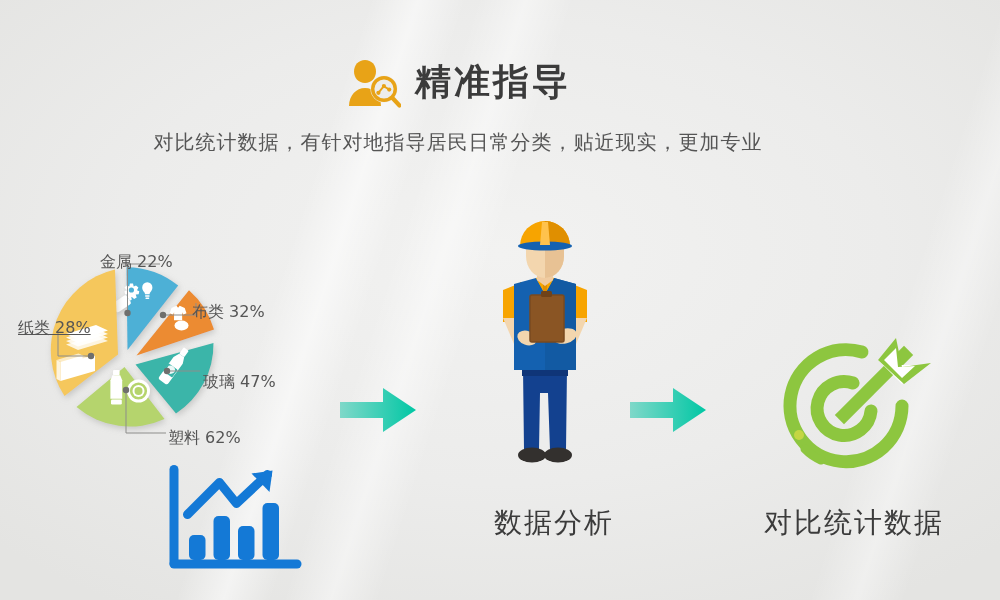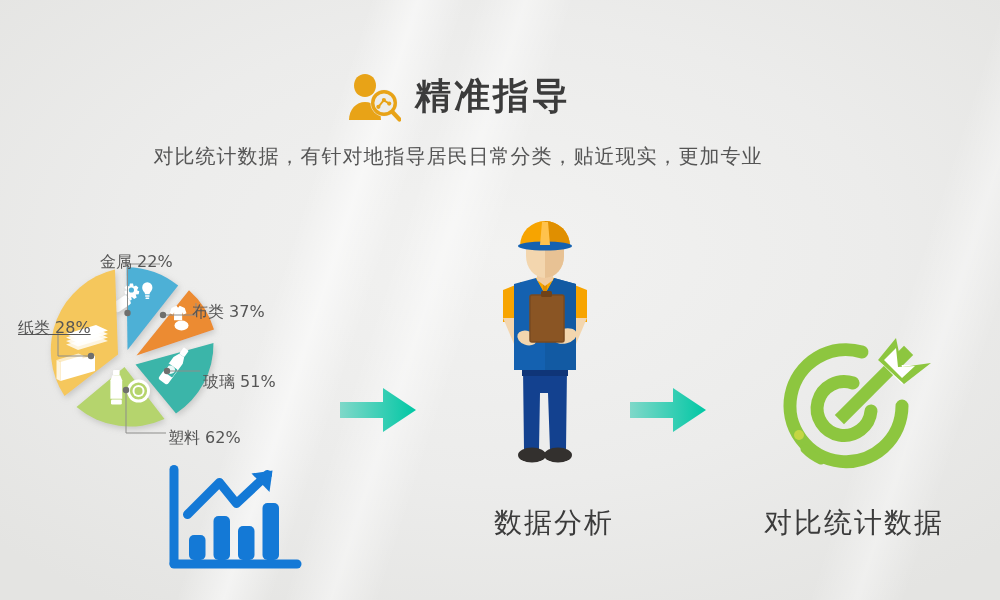--- a/index.html
+++ b/index.html
@@ -25,21 +25,20 @@
     overflow: hidden;
   }
 
   
   #header-block {
     position: absolute;
     left: 0;
     top: 56px;
     width: 916px;
     text-align: center;
-    margin-top: 14px;
   }
   #title-row {
     display: flex;
     align-items: center;
     justify-content: center;
     gap: 14px;
   }
   #title-icon { width: 56px; height: 52px; display: block; }
   #page-title {
     font-size: 36px;
@@ -227,22 +226,22 @@
         <circle cx="127.5" cy="75.0" r="3.2"></circle>
         <circle cx="163.0" cy="77.0" r="3.2"></circle>
         <circle cx="167.0" cy="133.0" r="3.2"></circle>
         <circle cx="126.0" cy="152.0" r="3.2"></circle>
         <circle cx="91.0" cy="118.0" r="3.2"></circle>
       </g>
     </svg>
   </div>
 
   <div class="pie-label" id="label-metal">金属 22%</div>
-  <div class="pie-label" id="label-cloth">布类 37%</div>
-  <div class="pie-label" id="label-glass">玻璃 51%</div>
+  <div class="pie-label" id="label-cloth">布类 32%</div>
+  <div class="pie-label" id="label-glass">玻璃 47%</div>
   <div class="pie-label" id="label-plastic">塑料 62%</div>
   <div class="pie-label" id="label-paper">纸类 28%</div>
 
   <svg id="barchart-icon" viewBox="0 0 135 112">
     <g fill="#1479D6">
       <path d="M6 3 a4.5 4.5 0 0 1 4.5 4.5 L10.5 101.5 a4.5 4.5 0 0 1-9 0 L1.5 7.5 A4.5 4.5 0 0 1 6 3z"></path>
       <path d="M6 97.5 L129 97.5 a4.5 4.5 0 0 1 0 9 L6 106.5 a4.5 4.5 0 0 1 0-9z"></path>
       <rect x="21" y="73" width="16.5" height="25" rx="5"></rect>
       <rect x="45.5" y="54" width="16.5" height="44" rx="5"></rect>
       <rect x="70" y="64" width="16.5" height="34" rx="5"></rect>

